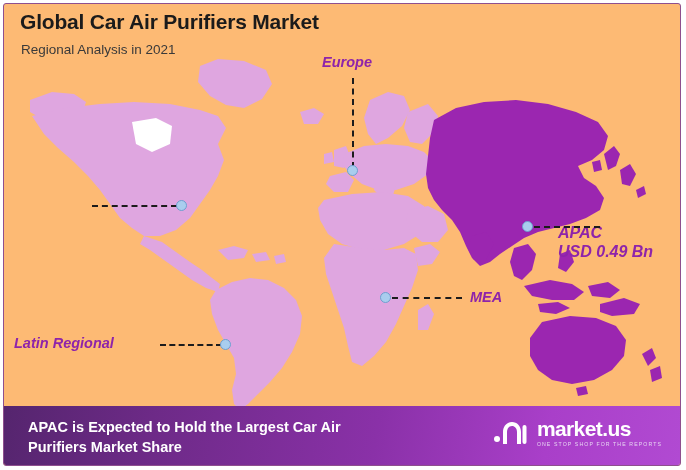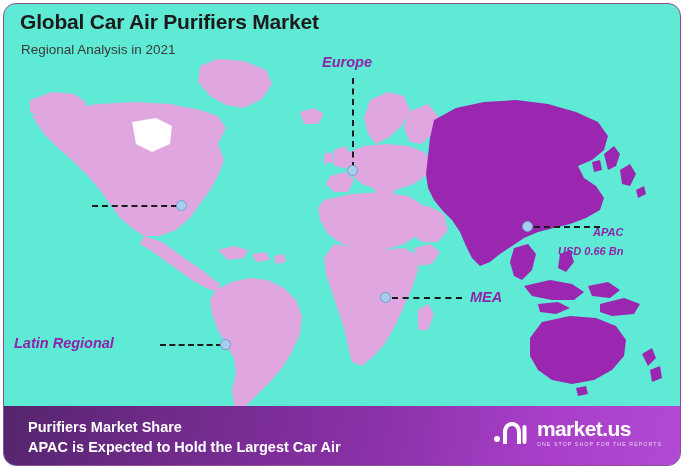--- a/index.html
+++ b/index.html
@@ -3,21 +3,21 @@
 <meta charset="utf-8">
 <style>
   html,body{margin:0;padding:0;}
   body{
     width:686px;height:470px;background:#ffffff;
     font-family:"Liberation Sans", sans-serif;
     overflow:hidden;
   }
   #card{
     position:absolute;left:3px;top:3px;width:678px;height:463px;
-    border:1px solid #8e4f8e;border-radius:13px;background:#5eead4;
+    border:1px solid #8e4f8e;border-radius:3px;background:#fdba74;
     overflow:hidden;box-sizing:border-box;
   }
   
   #header{position:absolute;left:0;top:0;width:100%;height:60px;z-index:6;}
   #title{
     position:absolute;left:16px;top:6px;
     font-size:21px;font-weight:bold;color:#1b1b1b;letter-spacing:-0.2px;
     white-space:nowrap;
   }
   #subtitle{
@@ -28,21 +28,21 @@
   #map-wrap{position:absolute;left:0;top:0;width:676px;height:410px;z-index:2;}
   #map-svg{position:absolute;left:0;top:0;width:676px;height:410px;}
   
   .region-label{
     position:absolute;font-weight:bold;color:#8e24aa;white-space:nowrap;z-index:7;font-style:italic;
   }
   #lbl-europe{left:318px;top:50px;font-size:14.5px;}
   #lbl-na{left:8px;top:224px;font-size:14.5px;}
   #lbl-la{left:10px;top:331px;font-size:14.5px;}
   #lbl-mea{left:466px;top:285px;font-size:14.5px;}
-  #lbl-apac{left:554px;top:219px;font-size:11px;text-align:right;line-height:19px;}
+  #lbl-apac{left:554px;top:219px;font-size:16px;text-align:left;line-height:19px;}
   #lbl-apac span{display:block;}
   .dot{
     position:absolute;width:11px;height:11px;border-radius:50%;
     background:#a9cdee;border:1.5px solid #6f9fd0;box-sizing:border-box;z-index:8;
   }
   .dash-h{
     position:absolute;height:0;border-top:2px dashed #1c1c1c;z-index:7;
   }
   .dash-v{
     position:absolute;width:0;border-left:2px dashed #1c1c1c;z-index:7;
@@ -177,29 +177,29 @@
   <div class="region-label" id="lbl-la">Latin Regional</div>
   <div class="dash-h" style="left:156px;top:340px;width:62px;"></div>
   <div class="dot" style="left:216px;top:335px;"></div>
 
   <div class="region-label" id="lbl-mea">MEA</div>
   <div class="dash-h" style="left:388px;top:293px;width:70px;"></div>
   <div class="dot" style="left:376px;top:288px;"></div>
 
   <div class="region-label" id="lbl-apac">
     <span>APAC</span>
-    <span>USD 0.66 Bn</span>
+    <span>USD 0.49 Bn</span>
   </div>
   <div class="dash-h" style="left:530px;top:222px;width:66px;"></div>
   <div class="dot" style="left:518px;top:217px;"></div>
 
   <div id="banner">
     <div id="banner-text">
+      <span>APAC is Expected to Hold the Largest Car Air</span>
       <span>Purifiers Market Share</span>
-      <span>APAC is Expected to Hold the Largest Car Air</span>
     </div>
     <div id="logo">
       <svg id="logo-mark" viewBox="0 0 36 30" xmlns="http://www.w3.org/2000/svg">
         <circle cx="4" cy="21" r="3" fill="#ffffff"></circle>
         <path d="M10 26 L10 14 C10 8 14 4 19 4 C24 4 28 8 28 14 L28 26 L24 26 L24 14
                  C24 10.5 21.8 8 19 8 C16.2 8 14 10.5 14 14 L14 26 Z" fill="#ffffff"></path>
         <rect x="29.5" y="7" width="4" height="19" rx="2" fill="#ffffff"></rect>
       </svg>
       <div id="logo-text-wrap">
         <div id="logo-word">market.us</div>

